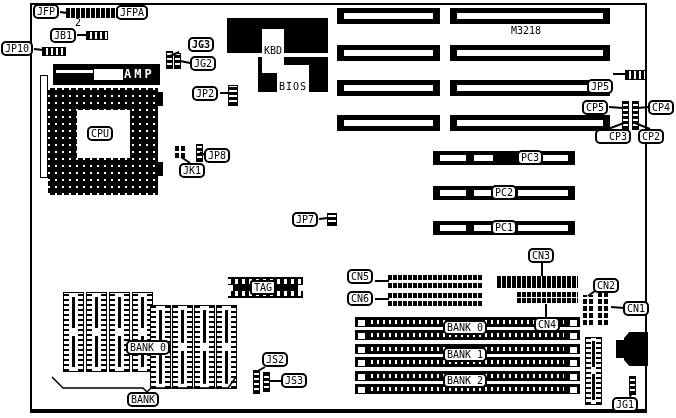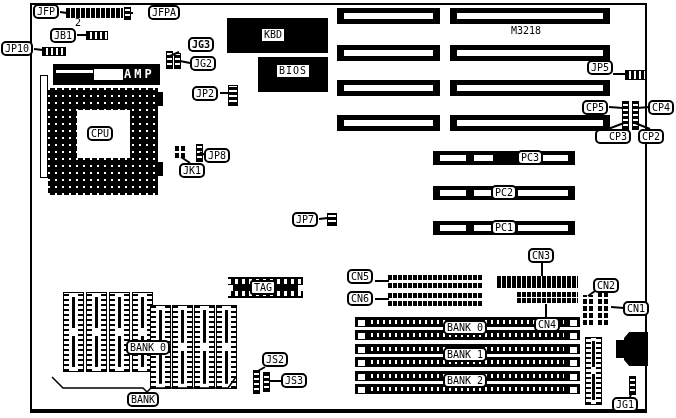--- a/index.html
+++ b/index.html
@@ -6,21 +6,21 @@
   #stage{position:relative;width:676px;height:418px;background:#fff;overflow:hidden;
          font-family:"DejaVu Sans Mono","Liberation Mono",monospace;color:#000;}
   
   .board{position:absolute;left:30px;top:3px;width:613px;height:404px;
          border:2px solid #000;border-bottom-width:4px;}
   
   .lbl{position:absolute;background:#fff;border:2px solid #000;border-radius:5px;
        font-size:10px;line-height:11px;padding:0 2px;white-space:pre;z-index:6;}
   
   .flat{position:absolute;background:#fff;font-size:10px;line-height:12px;
-        padding:0 2px;white-space:pre;z-index:6;}
+        padding:16px 2px;white-space:pre;z-index:6;}
   .txt{position:absolute;font-size:10px;line-height:11px;white-space:pre;z-index:6;}
   
   .isa{position:absolute;background:#000;height:16px;}
   .isa i{position:absolute;left:7px;right:7px;top:5px;height:6px;background:#fff;}
   
   .pci{position:absolute;background:#000;width:142px;height:14px;}
   .pci i{position:absolute;top:4px;height:6px;background:#fff;}
   .pci .s1{left:7px;width:26px;} .pci .s2{left:41px;width:19px;} .pci .s3{left:85px;width:50px;}
   
   .jh{position:absolute;border:1px solid #000;
@@ -73,21 +73,21 @@
 <body>
 
 <div id="stage">
 
   <div class="board"></div>
 
   <div class="lbl" style="left:33px;top:4px;">JFP</div>
   <div class="hdr1" style="left:66px;top:8px;width:57px;height:10px;"></div>
   <div class="txt" style="left:75px;top:17px;">2</div>
   <div class="jv" style="left:124px;top:7px;width:5px;height:11px;"></div>
-  <div class="lbl" style="left:148px;top:5px;">JFPA</div>
+  <div class="lbl" style="left:116px;top:5px;">JFPA</div>
 
   <div class="lbl" style="left:50px;top:28px;">JB1</div>
   <div class="jh" style="left:86px;top:31px;width:20px;height:7px;"></div>
 
   <div class="lbl" style="left:1px;top:41px;">JP10</div>
   <div class="jh" style="left:42px;top:47px;width:22px;height:7px;"></div>
 
   <div class="lbl" style="left:188px;top:37px;font-weight:bold;">JG3</div>
   <div class="lbl" style="left:190px;top:56px;">JG2</div>
   <div class="jv" style="left:166px;top:51px;width:5px;height:16px;"></div>
@@ -137,21 +137,21 @@
       <i></i>
     </div>
   <div class="isa" style="left:337px;top:115px;width:103px;">
       <i></i>
     </div>
   <div class="isa" style="left:450px;top:115px;width:160px;">
       <i></i>
     </div>
   <div class="txt" style="left:511px;top:25px;">M3218</div>
 
-  <div class="lbl" style="left:587px;top:60px;">JP5</div>
+  <div class="lbl" style="left:587px;top:79px;">JP5</div>
   <div class="jh" style="left:625px;top:70px;width:19px;height:8px;"></div>
 
   <div class="lbl" style="left:582px;top:100px;">CP5</div>
   <div class="lbl" style="left:648px;top:100px;">CP4</div>
   <div class="jv" style="left:622px;top:101px;width:5px;height:27px;"></div>
   <div class="jv" style="left:632px;top:101px;width:5px;height:27px;"></div>
   <div class="lbl" style="left:595px;top:129px;padding-left:12px;">CP3</div>
   <div class="lbl" style="left:638px;top:129px;">CP2</div>
 
   <div class="pci" style="left:433px;top:151px;">

